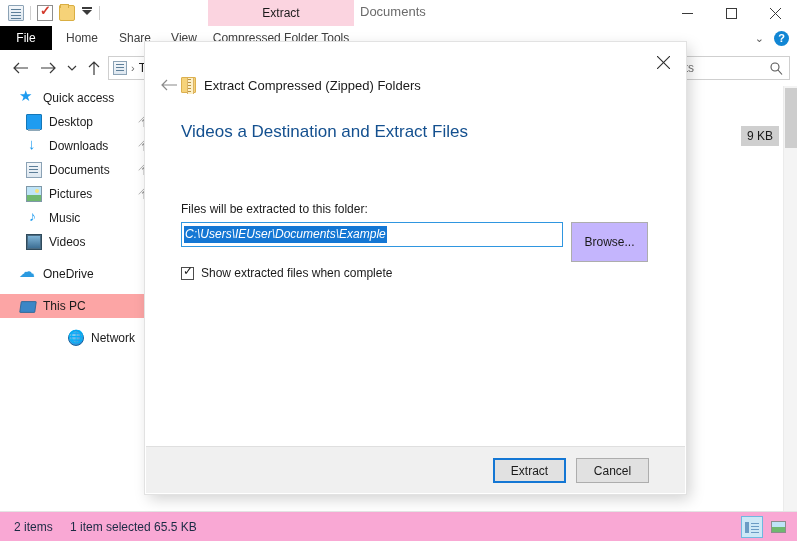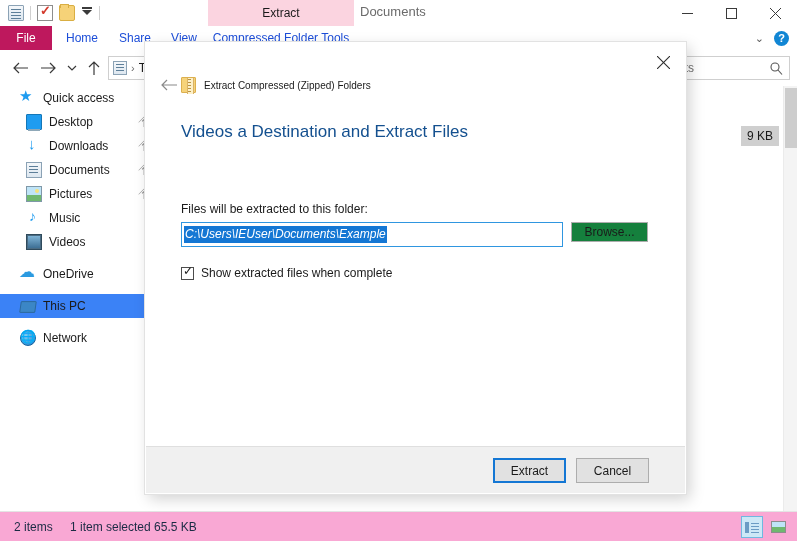--- a/index.html
+++ b/index.html
@@ -61,23 +61,23 @@
   .wbtns { position:absolute; right:0; top:0; display:flex; height:26px; }
   .wbtn { width:44px; height:26px; display:flex; align-items:center; justify-content:center; color:#3a3a3a; }
   .wbtn svg { display:block; }
 
   
   .tabstrip {
     position:absolute; left:0; top:26px; width:797px; height:24px; background:#ffffff;
   }
   .tab {
     position:absolute; top:0; height:24px; line-height:24px; text-align:center;
-    font-size:12px; color:#1d4ed8;
-  }
-  .tab.file { left:0; width:52px; background:#be185d; color:#ffffff; }
+    font-size:12px; color:#404040;
+  }
+  .tab.file { left:0; width:52px; background:#000000; color:#ffffff; }
   .tab.home { left:56px; width:52px; }
   .tab.share { left:110px; width:50px; }
   .tab.view { left:162px; width:44px; }
   .tab.cft { left:208px; width:146px; }
   .ctx-tab {
     position:absolute; left:208px; top:0; width:146px; height:26px;
     background:#fbd4e0; color:#1a1a1a; font-size:12px; line-height:26px; text-align:center;
   }
   .help-row { position:absolute; right:0; top:26px; height:24px; display:flex; align-items:center; gap:10px; padding-right:8px; }
   .chev-dn { color:#5a5a5a; font-size:11px; }
@@ -111,21 +111,21 @@
   .searchbox .ph { position:absolute; left:5px; top:4px; font-size:12px; color:#707070; }
   .search-ico { position:absolute; right:6px; top:5px; color:#555; }
 
   
   .sidebar { position:absolute; left:0; top:86px; width:158px; bottom:30px; background:#ffffff; }
   .nav-item {
     position:relative; height:24px; display:flex; align-items:center; gap:7px;
     font-size:12px; color:#1a1a1a; padding-left:20px;
   }
   .nav-item.indent { padding-left:26px; }
-  .nav-item.selected { background:#3b82f6; }
+  .nav-item.selected { background:#fca5a5; }
   .nav-item .pin { position:absolute; right:10px; top:6px; color:#8d8d8d; font-size:11px; transform:rotate(45deg); }
   .ni-ico { width:16px; height:16px; position:relative; flex:none; }
 
   .ic-star:after{ content:"★"; position:absolute; left:-1px; top:-3px; font-size:15px; color:#1f9cf0; }
   .ic-desktop { background:#1f9cf0; border-radius:1px; border:1px solid #1477b8; }
   .ic-desktop:after{ content:""; position:absolute; left:1px; bottom:-2px; width:12px; height:2px; background:#8fa8b8; }
   .ic-down:after{ content:"↓"; position:absolute; left:2px; top:-3px; font-size:15px; color:#1f9cf0; font-weight:bold; }
   .ic-docs { background:linear-gradient(#f4f7fa,#dde7f0); border:1px solid #8ba2b5; }
   .ic-docs:after{ content:""; position:absolute; left:2px; top:3px; width:9px; height:1px; background:#5d7f99; box-shadow:0 3px 0 0 #5d7f99, 0 6px 0 0 #5d7f99; }
   .ic-pics { background:linear-gradient(#bfe4f7 55%, #6fb86f 55%); border:1px solid #7f98a8; }
@@ -167,34 +167,34 @@
   .dlg-close {
     position:absolute; right:6px; top:6px; width:34px; height:28px;
     display:flex; align-items:center; justify-content:center; color:#2b2b2b;
   }
   .dlg-backbtn { position:absolute; left:11px; top:32px; width:26px; height:22px; display:flex; align-items:center; justify-content:center; color:#8a8a8a; }
   .dlg-headrow { position:absolute; left:36px; top:32px; display:flex; align-items:center; gap:8px; height:22px; }
   .zip-ico { width:15px; height:16px; position:relative; background:#f6d37a; border:1px solid #dcb04f; border-radius:1px; }
   .zip-ico:before{ content:""; position:absolute; left:5px; top:0; width:5px; height:16px; background:#fdf0c8; border-left:1px solid #d9b266; border-right:1px solid #d9b266; }
   .zip-ico:after{ content:""; position:absolute; left:6px; top:1px; width:3px; height:1px; background:#bb9440;
     box-shadow:0 3px 0 0 #bb9440, 0 6px 0 0 #bb9440, 0 9px 0 0 #bb9440, 0 12px 0 0 #bb9440; }
-  .dlg-headtxt { font-size:10px; color:#1a1a1a; }
+  .dlg-headtxt { font-size:13px; color:#1a1a1a; }
 
   .dlg-h1 {
     position:absolute; left:36px; top:80px; font-size:17px; color:#14508f;
   }
   .dlg-label { position:absolute; left:36px; top:160px; font-size:12px; color:#1a1a1a; }
   .path-field {
     position:absolute; left:36px; top:180px; width:382px; height:25px;
     border:1px solid #2f96e0; background:#ffffff; display:flex; align-items:center; padding-left:2px;font-style:italic;
   }
   .path-sel { background:#1477d4; color:#ffffff; font-size:12px; padding:1px 1px 2px 1px; }
   .browse-btn {
-    position:absolute; left:426px; top:180px; width:77px; height:20px;
-    background:#15803d; border:1px solid #adadad; font-size:12px; color:#1a1a1a;
+    position:absolute; left:426px; top:180px; width:77px; height:40px;
+    background:#c4b5fd; border:1px solid #adadad; font-size:12px; color:#1a1a1a;
     display:flex; align-items:center; justify-content:center;
   }
   .chk-row { position:absolute; left:36px; top:224px; display:flex; align-items:center; gap:7px; }
   .chk-box { width:13px; height:13px; border:1px solid #4c4c4c; background:#ffffff; position:relative; }
   .chk-box:after{ content:"✓"; position:absolute; left:1px; top:-4px; font-size:12px; color:#1a1a1a; }
   .chk-lbl { font-size:12px; color:#1a1a1a; }
 
   .dlg-footer {
     position:absolute; left:1px; right:1px; bottom:1px; height:47px;
     background:#f0f0f0; border-top:1px solid #dfdfdf;
@@ -328,21 +328,21 @@
         <span>Videos</span>
       </div>
       <div class="nav-item" style="margin-top:8px;">
         <span class="ni-ico ic-cloud"></span>
         <span>OneDrive</span>
       </div>
       <div class="nav-item selected" style="margin-top:8px;">
         <span class="ni-ico ic-pc"></span>
         <span>This PC</span>
       </div>
-      <div class="nav-item" style="margin-top:8px;">
+      <div class="nav-item" style="margin-top:8px;margin-left:48px;">
         <span class="ni-ico ic-net"></span>
         <span>Network</span>
       </div>
     </div>
 
     <div class="filelist">
       <div class="file-row">
         <span>9 KB</span>
       </div>
       <div class="vscroll">

